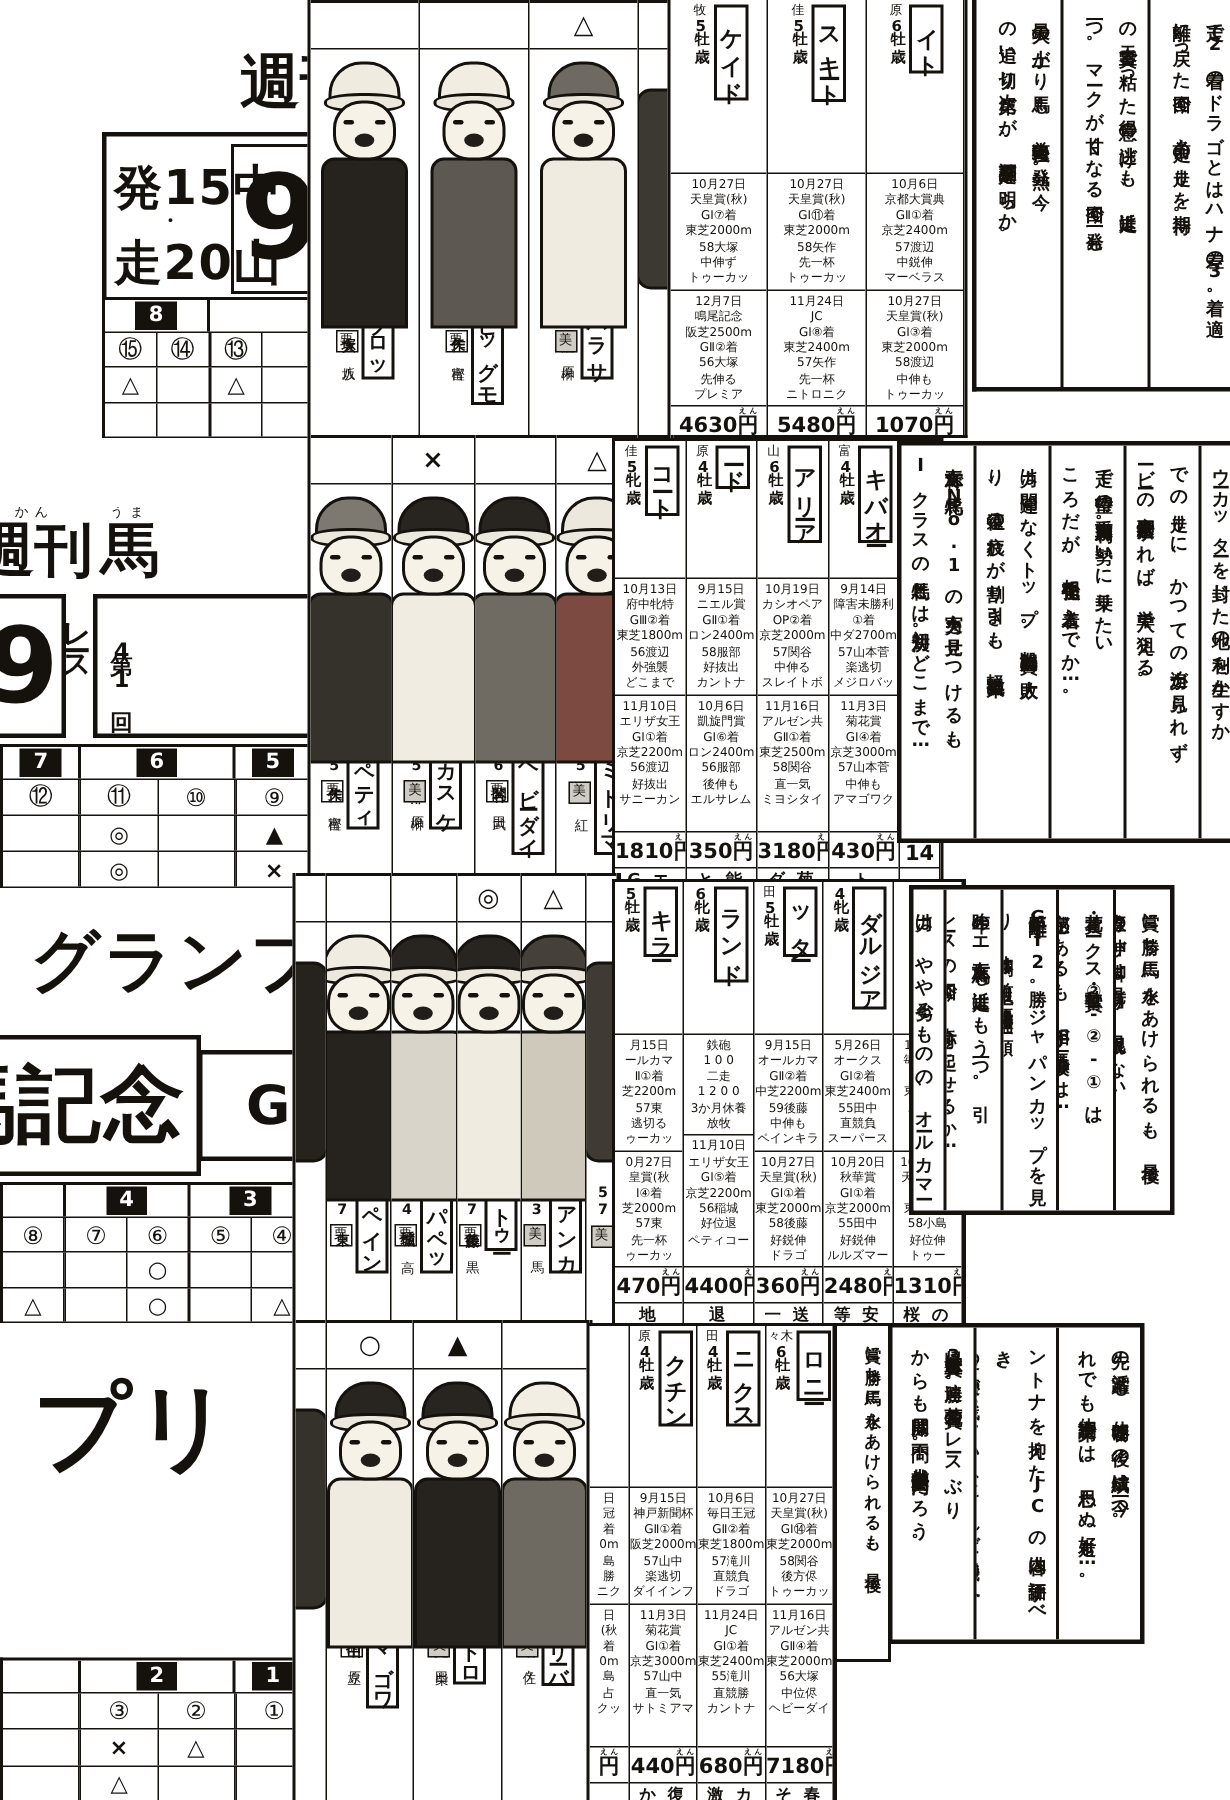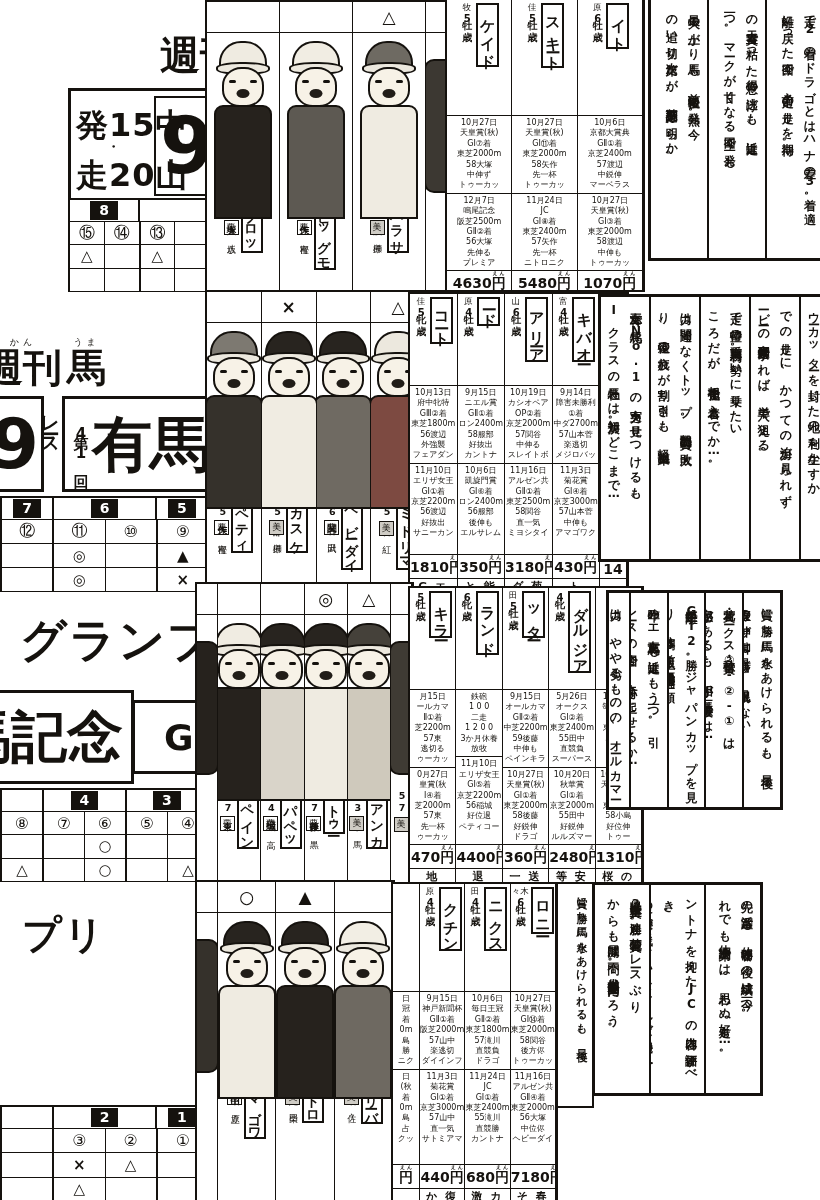--- a/index.html
+++ b/index.html
@@ -25,21 +25,21 @@
   .ninebox2 span{font-size:70px;font-weight:bold;padding-right:2px;}
   .racelabel{left:38px;top:402px;width:22px;height:84px;font-size:19px;font-weight:bold;line-height:1;}
   .titlebox{left:62px;top:396px;width:143px;height:90px;border:3px solid #15120e;display:flex;align-items:center;overflow:hidden;background:#fff;}
   .titlebox .edition{writing-mode:vertical-rl;text-orientation:upright;font-size:15px;font-weight:bold;letter-spacing:1px;margin:0 2px 0 6px;}
   .titlebox .rname{font-size:60px;font-weight:bold;letter-spacing:-2px;white-space:nowrap;line-height:1;}
   .grandprix{left:20px;top:610px;width:186px;height:68px;overflow:hidden;font-size:46px;font-weight:bold;white-space:nowrap;letter-spacing:2px;}
   .kinenbox{left:-48px;top:690px;width:176px;height:88px;border:3px solid #15120e;display:flex;align-items:center;overflow:hidden;background:#fff;}
   .kinenbox span{font-size:56px;font-weight:bold;white-space:nowrap;line-height:1;}
   .gibox{left:132px;top:700px;width:76px;height:68px;border:3px solid #15120e;display:flex;align-items:center;justify-content:flex-end;overflow:hidden;background:#fff;}
   .gibox span{font-size:36px;font-weight:bold;letter-spacing:2px;}
-  .puri{left:22px;top:908px;width:185px;height:80px;overflow:hidden;font-size:39px;font-weight:bold;white-space:nowrap;letter-spacing:2px;}
+  .puri{left:22px;top:908px;width:185px;height:80px;overflow:hidden;font-size:64px;font-weight:bold;white-space:nowrap;letter-spacing:2px;}
   .distbox{left:0;top:995px;width:205px;height:100px;border:3px solid #15120e;overflow:hidden;background:#fff;}
   .distsub{position:absolute;left:-28px;top:11px;width:80px;height:70px;border:2.5px solid #15120e;background:#fff;}
   .dist2500{position:absolute;left:62px;top:8px;font-size:31px;font-weight:bold;letter-spacing:1px;}
   .distunit{position:absolute;left:57px;top:48px;font-size:23px;font-weight:bold;}
   .distcourse{position:absolute;right:6px;top:6px;height:88px;font-size:25px;font-weight:bold;line-height:1;}
   
   .grid{background:#fff;border-top:2px solid #15120e;border-left:2px solid #15120e;overflow:hidden;display:flex;flex-direction:column;}
   .g1{left:68px;top:198px;width:140px;height:92px;}
   .g2{left:0;top:496px;width:207px;height:94px;}
   .g3{left:0;top:788px;width:207px;height:92px;}
@@ -308,21 +308,20 @@
   <div class="abs magbox">
     <span class="seg"><span class="furi">かん</span><span class="kanji">週刊</span></span>
     <span class="seg"><span class="furi">うま</span><span class="kanji">馬</span></span>
   </div>
   <div class="abs ninebox2">
       <span>9</span>
     </div>
   <div class="abs racelabel vtext b">レース</div>
   <div class="abs titlebox">
     <span class="edition">第41回</span>
-    <span class="rname">有馬</span>
   </div>
   <div class="abs grid g2">
       <div class="ghead">
         <div class="ghgroup" style="flex: 1 1 0%;">
           <span class="gbox">7</span>
         </div>
         <div class="ghgroup" style="flex: 2 1 0%;">
           <span class="gbox">6</span>
         </div>
         <div class="ghgroup" style="flex: 1 1 0%;">
@@ -437,21 +436,21 @@
             <span class="dage">牝5歳</span>
           </div>
           <div class="dnamebox">コート</div>
         </div>
         <div class="drace">10月13日
 府中牝特
 GⅢ②着
 東芝1800m
 56渡辺
 外強襲
-フェアダン</div>
+どこまで</div>
         <div class="drace">11月10日
 エリザ女王
 GⅠ①着
 京芝2200m
 56渡辺
 好抜出
 サニーカン</div>
         <div class="dodds"><span class="onum">1810</span><ruby>円<rt>えん</rt></ruby></div>
         <div class="dnext">G エ</div>
       </div>

